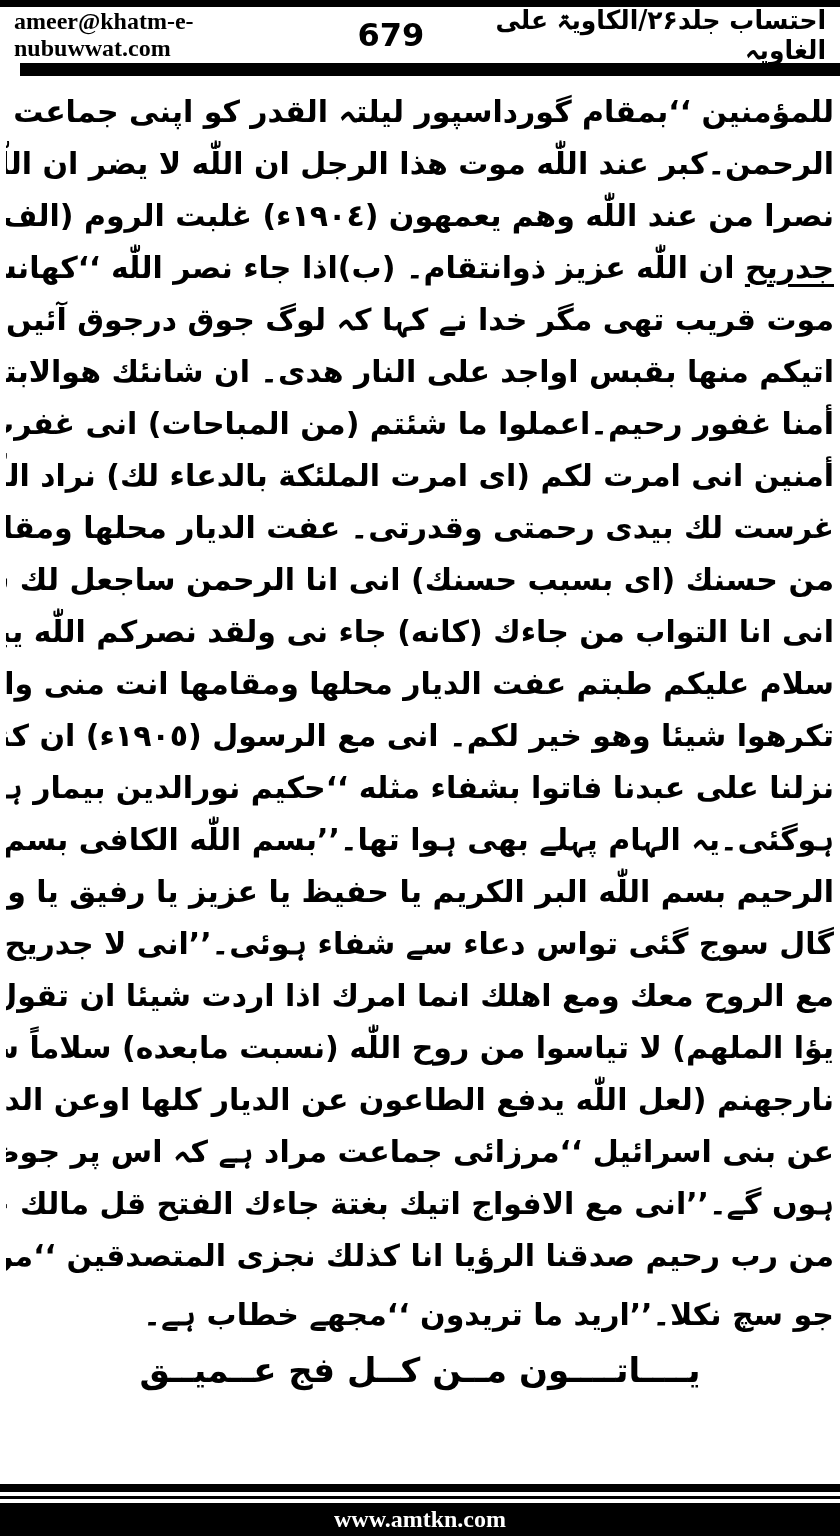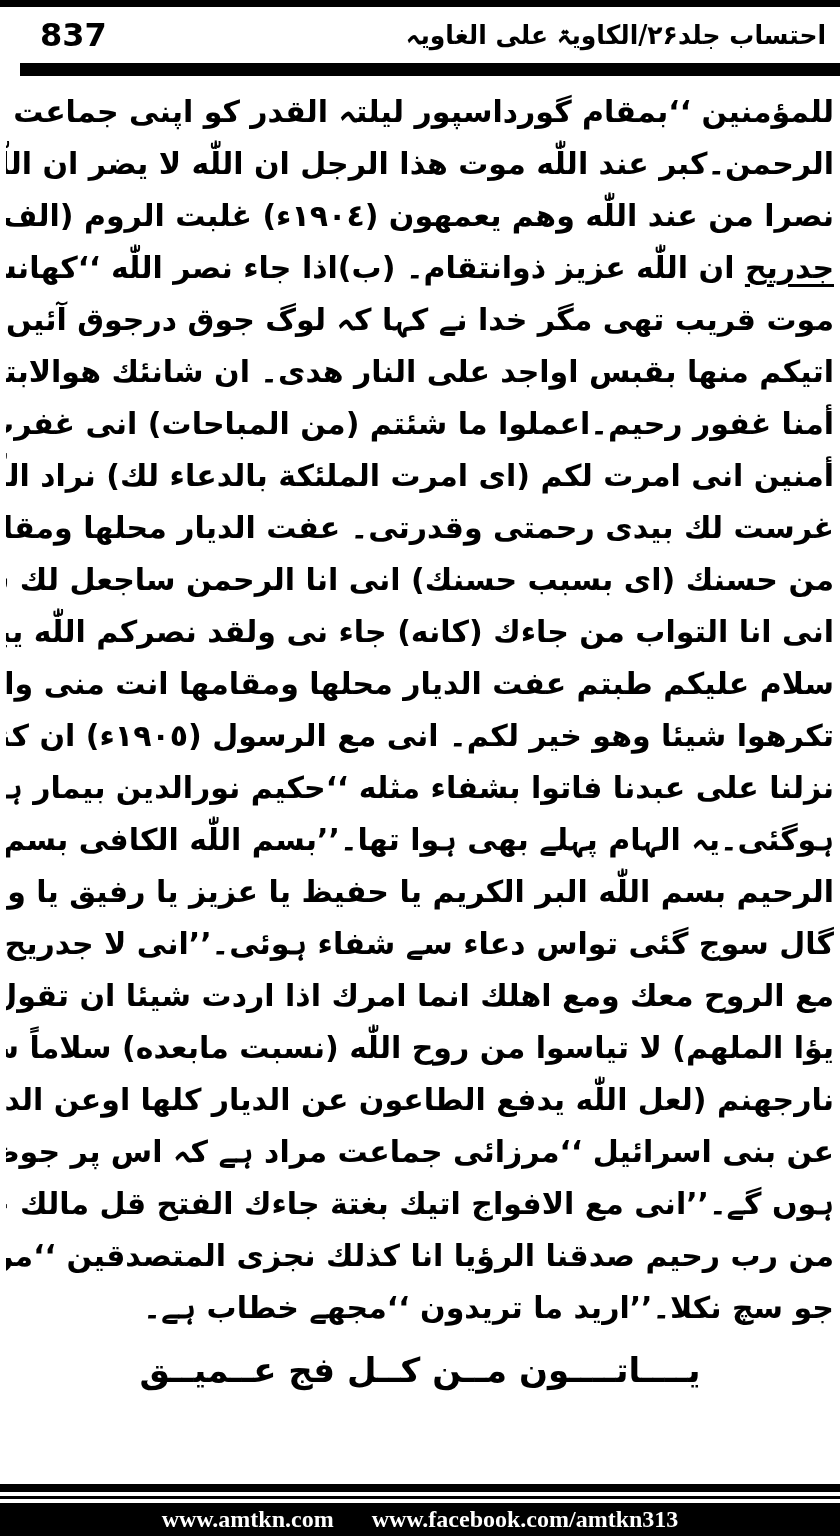--- a/index.html
+++ b/index.html
@@ -38,21 +38,21 @@
   .body-text{
     position:absolute;top:86px;left:6px;right:6px;
     direction:rtl;
   }
   .bline{
     height:52px;line-height:52px;
     font-size:30px;font-weight:bold;
     text-align:justify;text-align-last:justify;
     white-space:nowrap;overflow:hidden;
   }
-  .bline.last{text-align:right;text-align-last:right;}
+  .bline.last{text-align:right;text-align-last:right;margin-top:7px;}
   .uline{text-decoration:underline;text-underline-offset:6px;}
   .verses{
     position:absolute;top:1342px;left:0;right:0;
     direction:rtl;text-align:center;
   }
   .vline{
     height:57px;line-height:57px;
     font-size:34px;font-weight:bold;
   }
   .footer-rule-thick{top:1484px;height:8px;}
@@ -70,21 +70,22 @@
 </style>
 </head>
 <body>
 
 <div class="page">
 
   <div class="rule top-rule"></div>
 
   <div class="header-row">
     <div class="hdr-left">
-      <span class="page-num">837</span>
+      <span class="email">ameer@khatm-e-nubuwwat.com</span>
+      <span class="page-num">679</span>
     </div>
     <span class="book-title">احتساب جلد۲۶/الکاویۃ علی الغاویہ</span>
   </div>
 
   <div class="rule header-bar"></div>
 
   <div class="body-text">
       <div class="bline">للمؤمنین ‘‘بمقام گورداسپور لیلتہ القدر کو اپنی جماعت کے لئے دعاء کی توالہام ہوا۔’’انی همی</div>
       <div class="bline">الرحمن۔کبر عند اللّٰه موت هذا الرجل ان اللّٰه لا یضر ان اللّٰه مع الذین تری</div>
       <div class="bline">نصرا من عند اللّٰه وهم یعمهون (١٩٠٤ء) غلبت الروم (الف)اردت ان</div>
@@ -113,16 +114,15 @@
 
   <div class="verses">
       <div class="vline">یــــاتــــون مــن کــل فج عــمیــق</div>
     </div>
 
   <div class="rule footer-rule-thick"></div>
   <div class="rule footer-rule-thin"></div>
 
   <div class="footer-bar">
       <span class="footer-link">www.amtkn.com</span>
-      <span class="footer-link">www.facebook.com/amtkn313</span>
     </div>
 
 </div>
 
 </body></html>

